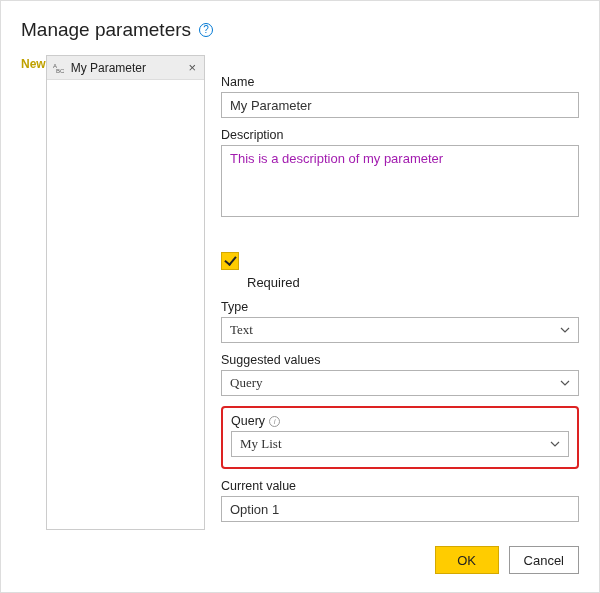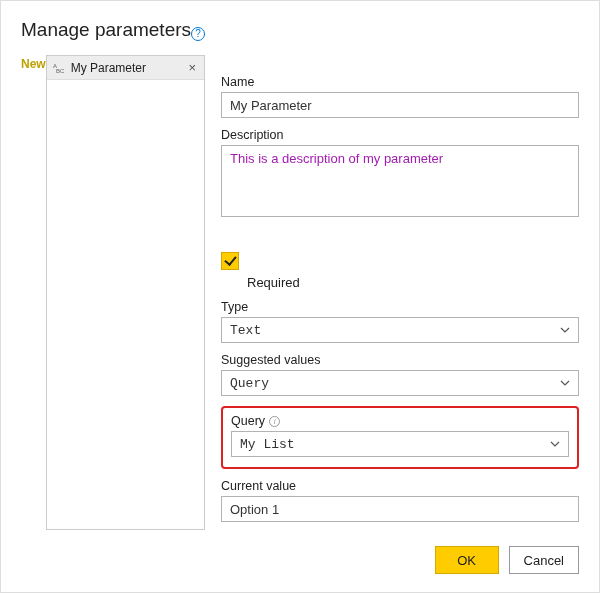--- a/index.html
+++ b/index.html
@@ -16,21 +16,22 @@
     position: relative;
   }
   .container {
     padding: 18px 20px 18px 20px;
     display: flex;
     flex-direction: column;
     height: 100%;
   }
   .title-row {
     display: flex;
-    align-items: flex-end;
+    align-items: center;
+    gap: 8px;
     margin-bottom: 14px;
   }
   .title {
     font-size: 19px;
     font-weight: 400;
     color: #222;
   }
   .help-icon {
     width: 14px;
     height: 14px;
@@ -157,21 +158,21 @@
   .checkbox-label {
     font-size: 13px;
     color: #222;
     margin-top: 44px;
   }
   .select {
     width: 100%;
     height: 26px;
     border: 1px solid #b3b3b3;
     padding: 3px 8px;
-    font-family: Liberation Mono, monospace;
+    font-family: Liberation Serif, serif;
     font-size: 13px;
     color: #333;
     background: #fff;
     position: relative;
     display: flex;
     align-items: center;
     justify-content: space-between;
   }
   .chevron {
     width: 10px;

